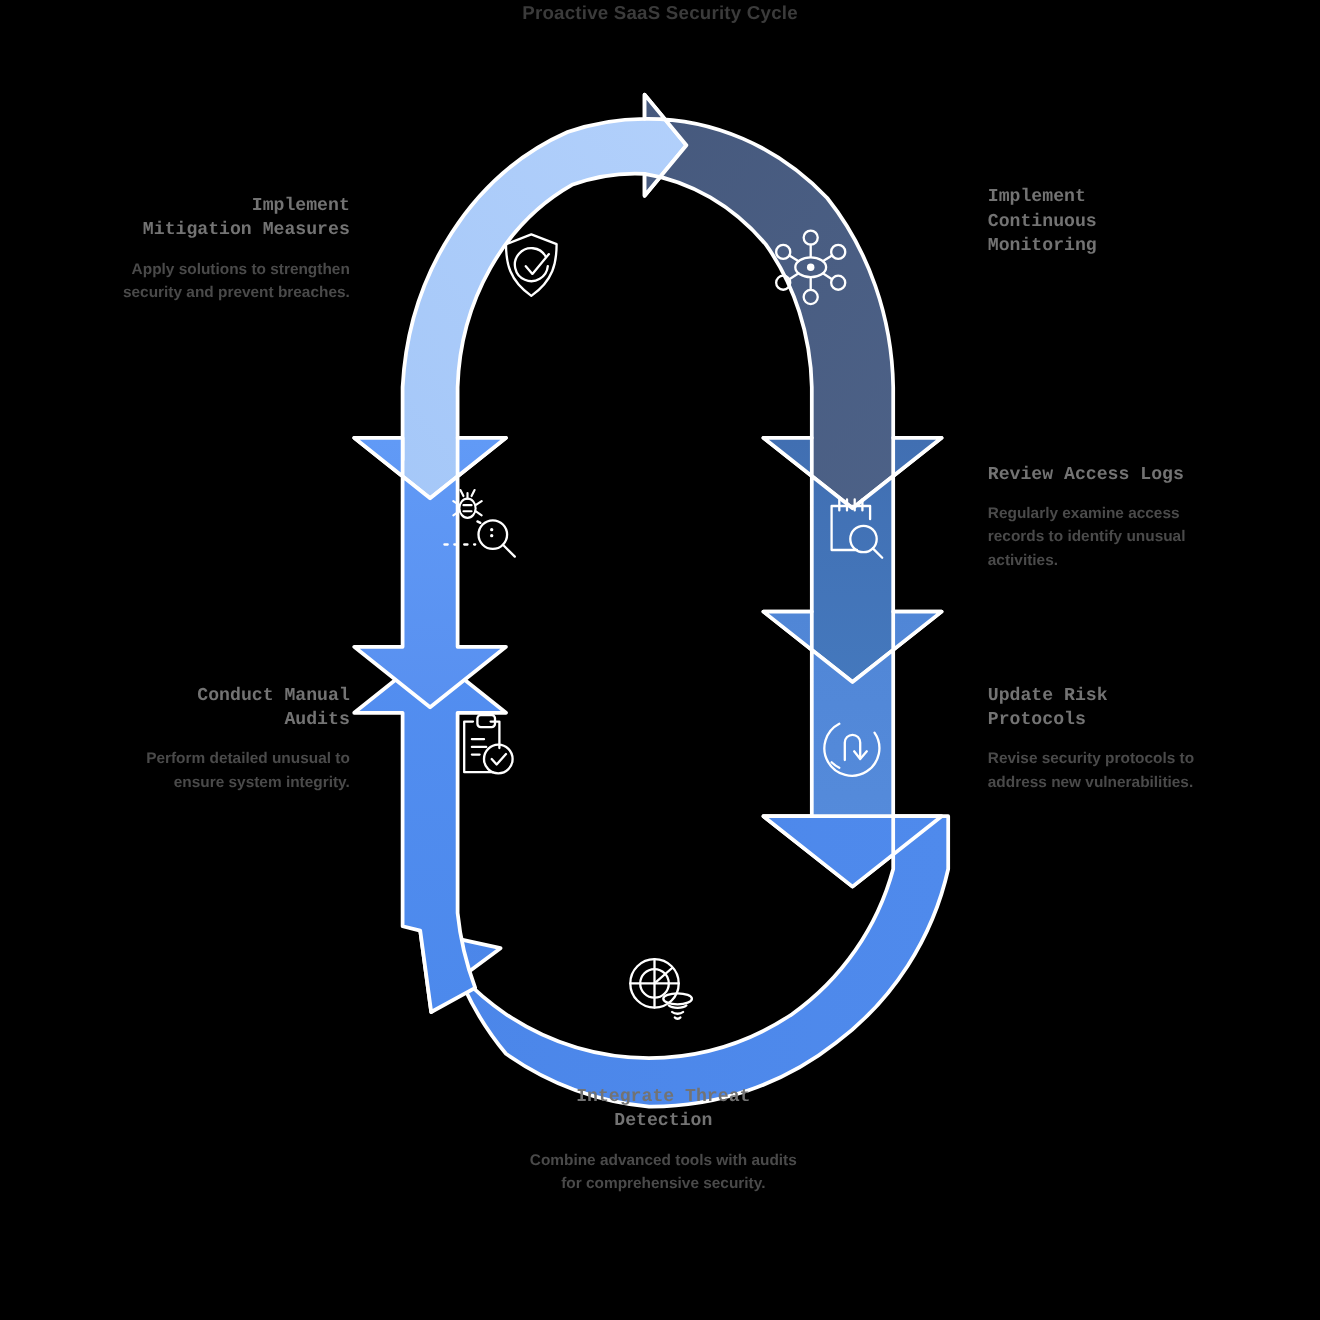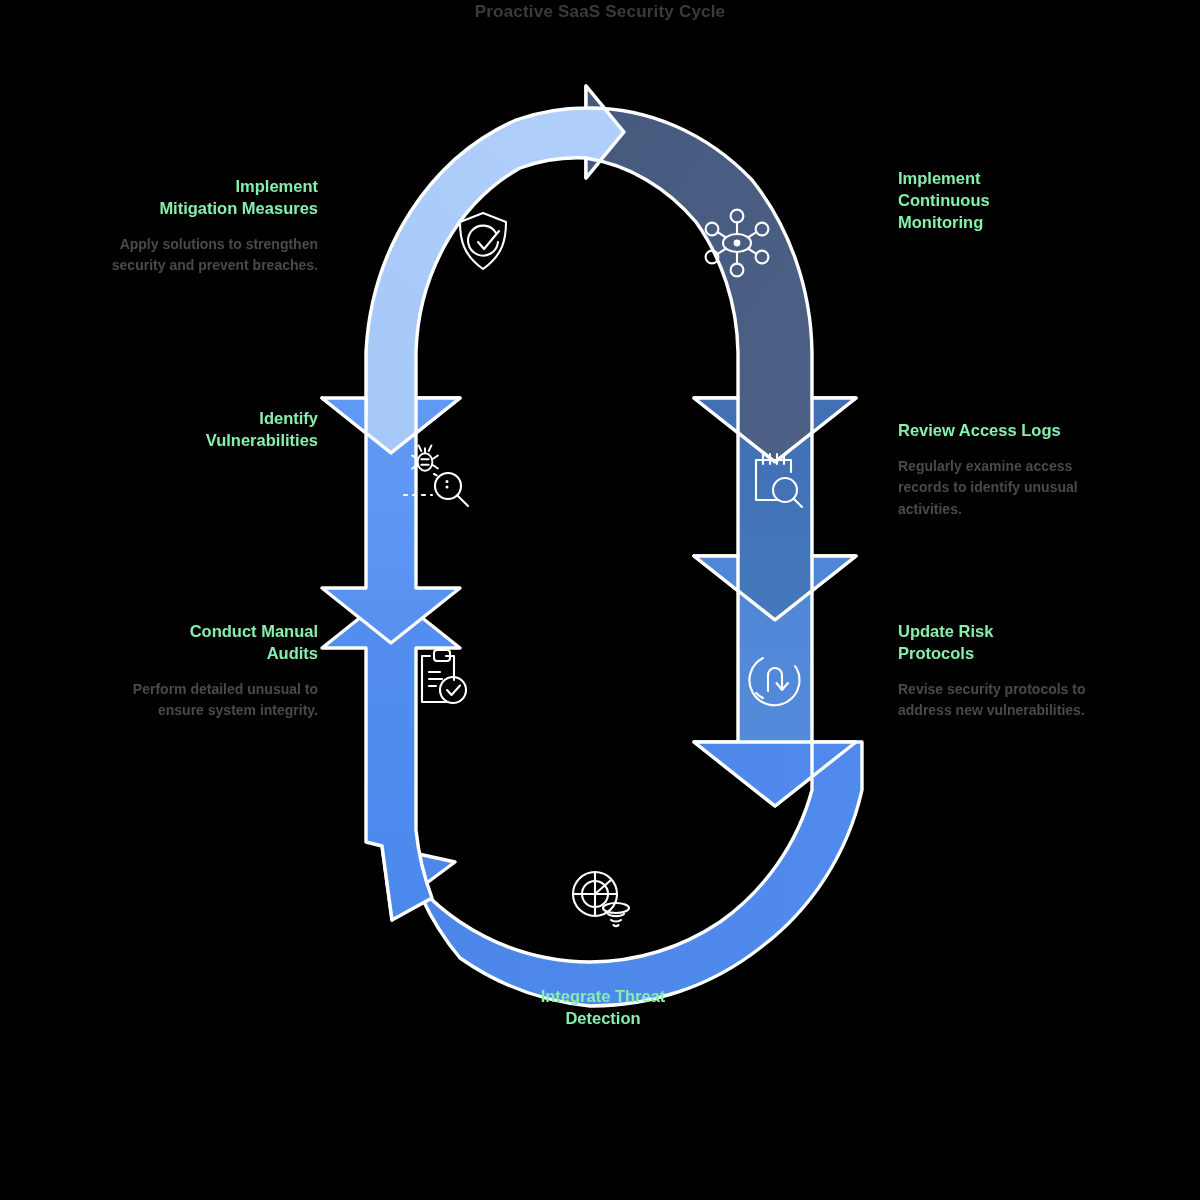--- a/index.html
+++ b/index.html
@@ -42,23 +42,24 @@
     overflow: visible;
   }
   .node-label {
     position: absolute;
     color: #454545;
   }
   .node-title {
     font-size: 16.5px;
     font-weight: bold;
     line-height: 1.32;
-    color: #86efac;
+    color: #737373;
     margin: 0 0 14px 0;
     white-space: pre-line;
+    font-family: Liberation Mono, monospace;
   }
   .node-desc {
     font-size: 14px;
     font-weight: bold;
     line-height: 1.55;
     color: #4a4a4a;
     margin: 0;
   }
   .align-right { text-align: right; }
   .align-left  { text-align: left; }
@@ -314,22 +315,20 @@
     </g>
   </svg>
 
   <div class="node-label align-right" id="lbl-mitigation">
     <div class="node-title">Implement
 Mitigation Measures</div>
     <div class="node-desc">Apply solutions to strengthen security and prevent breaches.</div>
   </div>
 
   <div class="node-label align-right" id="lbl-identify">
-    <div class="node-title">Identify
-Vulnerabilities</div>
   </div>
 
   <div class="node-label align-right" id="lbl-audits">
     <div class="node-title">Conduct Manual
 Audits</div>
     <div class="node-desc">Perform detailed unusual to ensure system integrity.</div>
   </div>
 
   <div class="node-label align-left" id="lbl-monitoring">
     <div class="node-title">Implement
@@ -344,15 +343,16 @@
 
   <div class="node-label align-left" id="lbl-protocols">
     <div class="node-title">Update Risk
 Protocols</div>
     <div class="node-desc">Revise security protocols to address new vulnerabilities.</div>
   </div>
 
   <div class="node-label align-center" id="lbl-threat">
     <div class="node-title">Integrate Threat
 Detection</div>
+    <div class="node-desc">Combine advanced tools with audits for comprehensive security.</div>
   </div>
 
 </div>
 
 </body></html>

